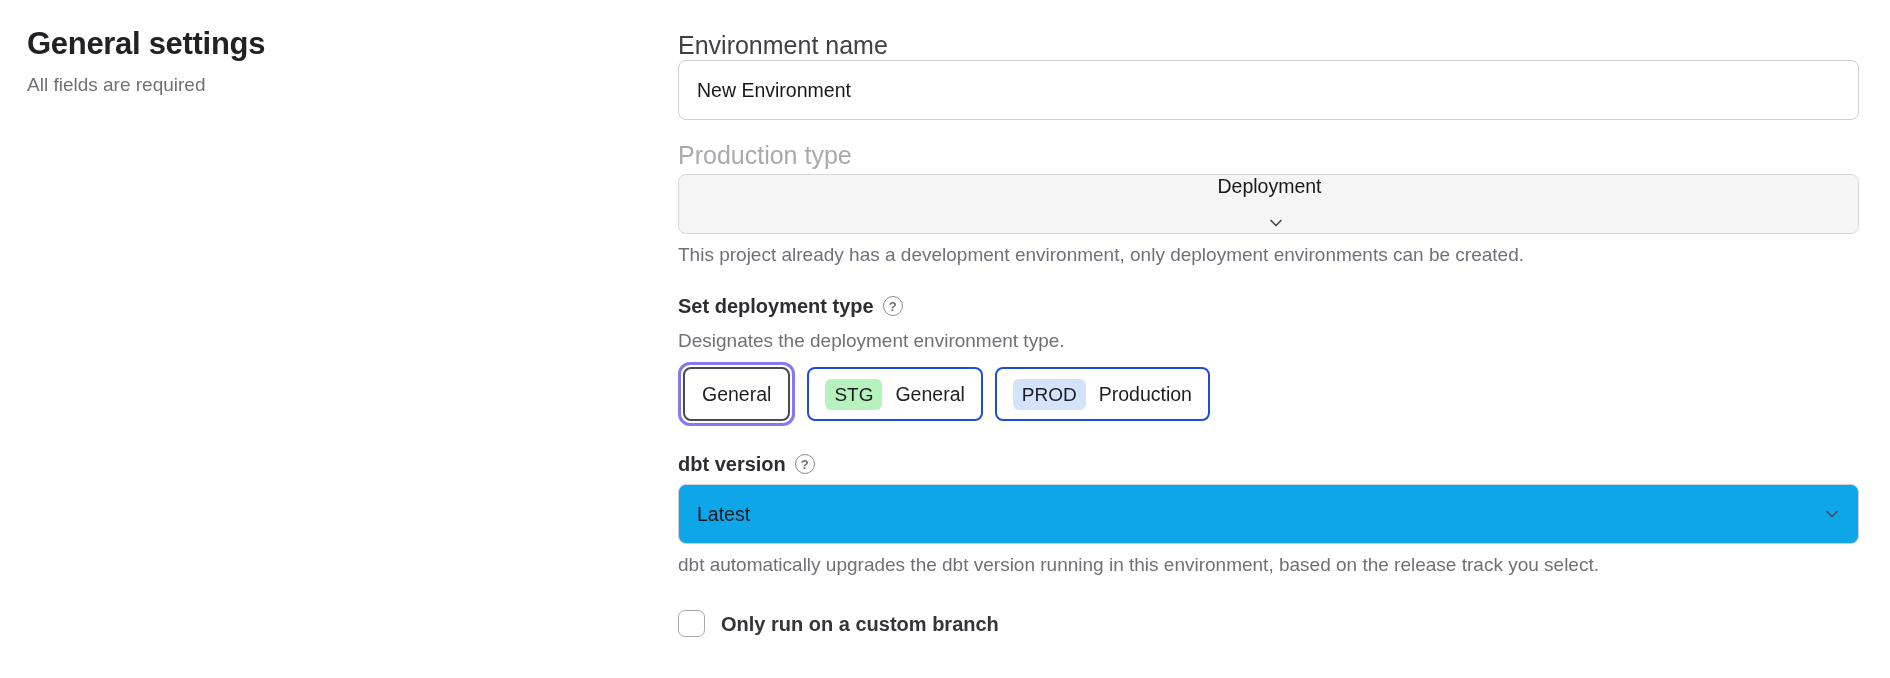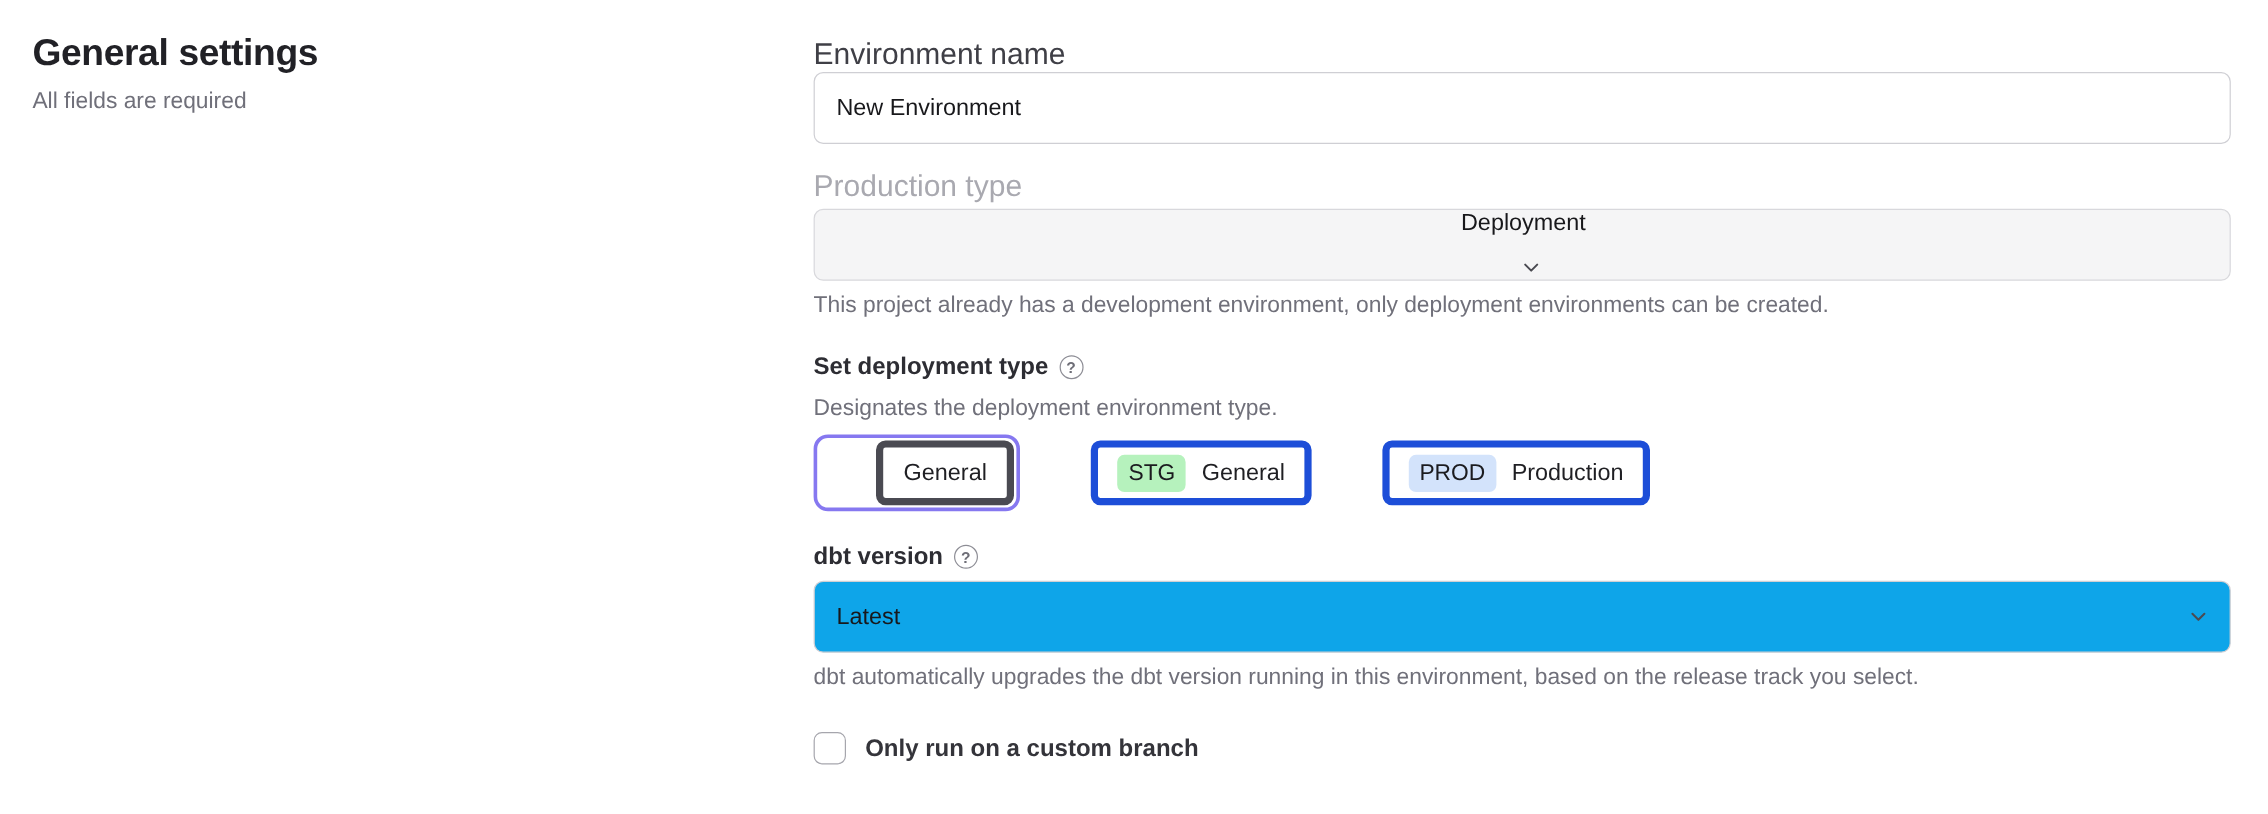--- a/index.html
+++ b/index.html
@@ -129,31 +129,30 @@
   .selected-ring {
     display: inline-flex;
     border: 3px solid #8678f0;
     border-radius: 12px;
     padding: 2px;
     background: #ffffff;
   }
   .option-btn {
     height: 54px;
     background: #ffffff;
-    border: 6px solid #1d4ed8;
+    border: 2px solid #1d4ed8;
     border-radius: 8px;
     font-size: 19.5px;
     color: #1f1f23;
     display: inline-flex;
     align-items: center;
     gap: 13px;
     padding: 0 16px;
     cursor: pointer;
     font-family: inherit;
-    margin-left: 47px;
   }
   .option-btn.is-selected { border-color: #4a4a52; padding: 0 17px; }
   .badge {
     border-radius: 6px;
     padding: 4px 9px;
     font-size: 19px;
     line-height: 23px;
     font-weight: 500;
     color: #1b1b1f;
   }

